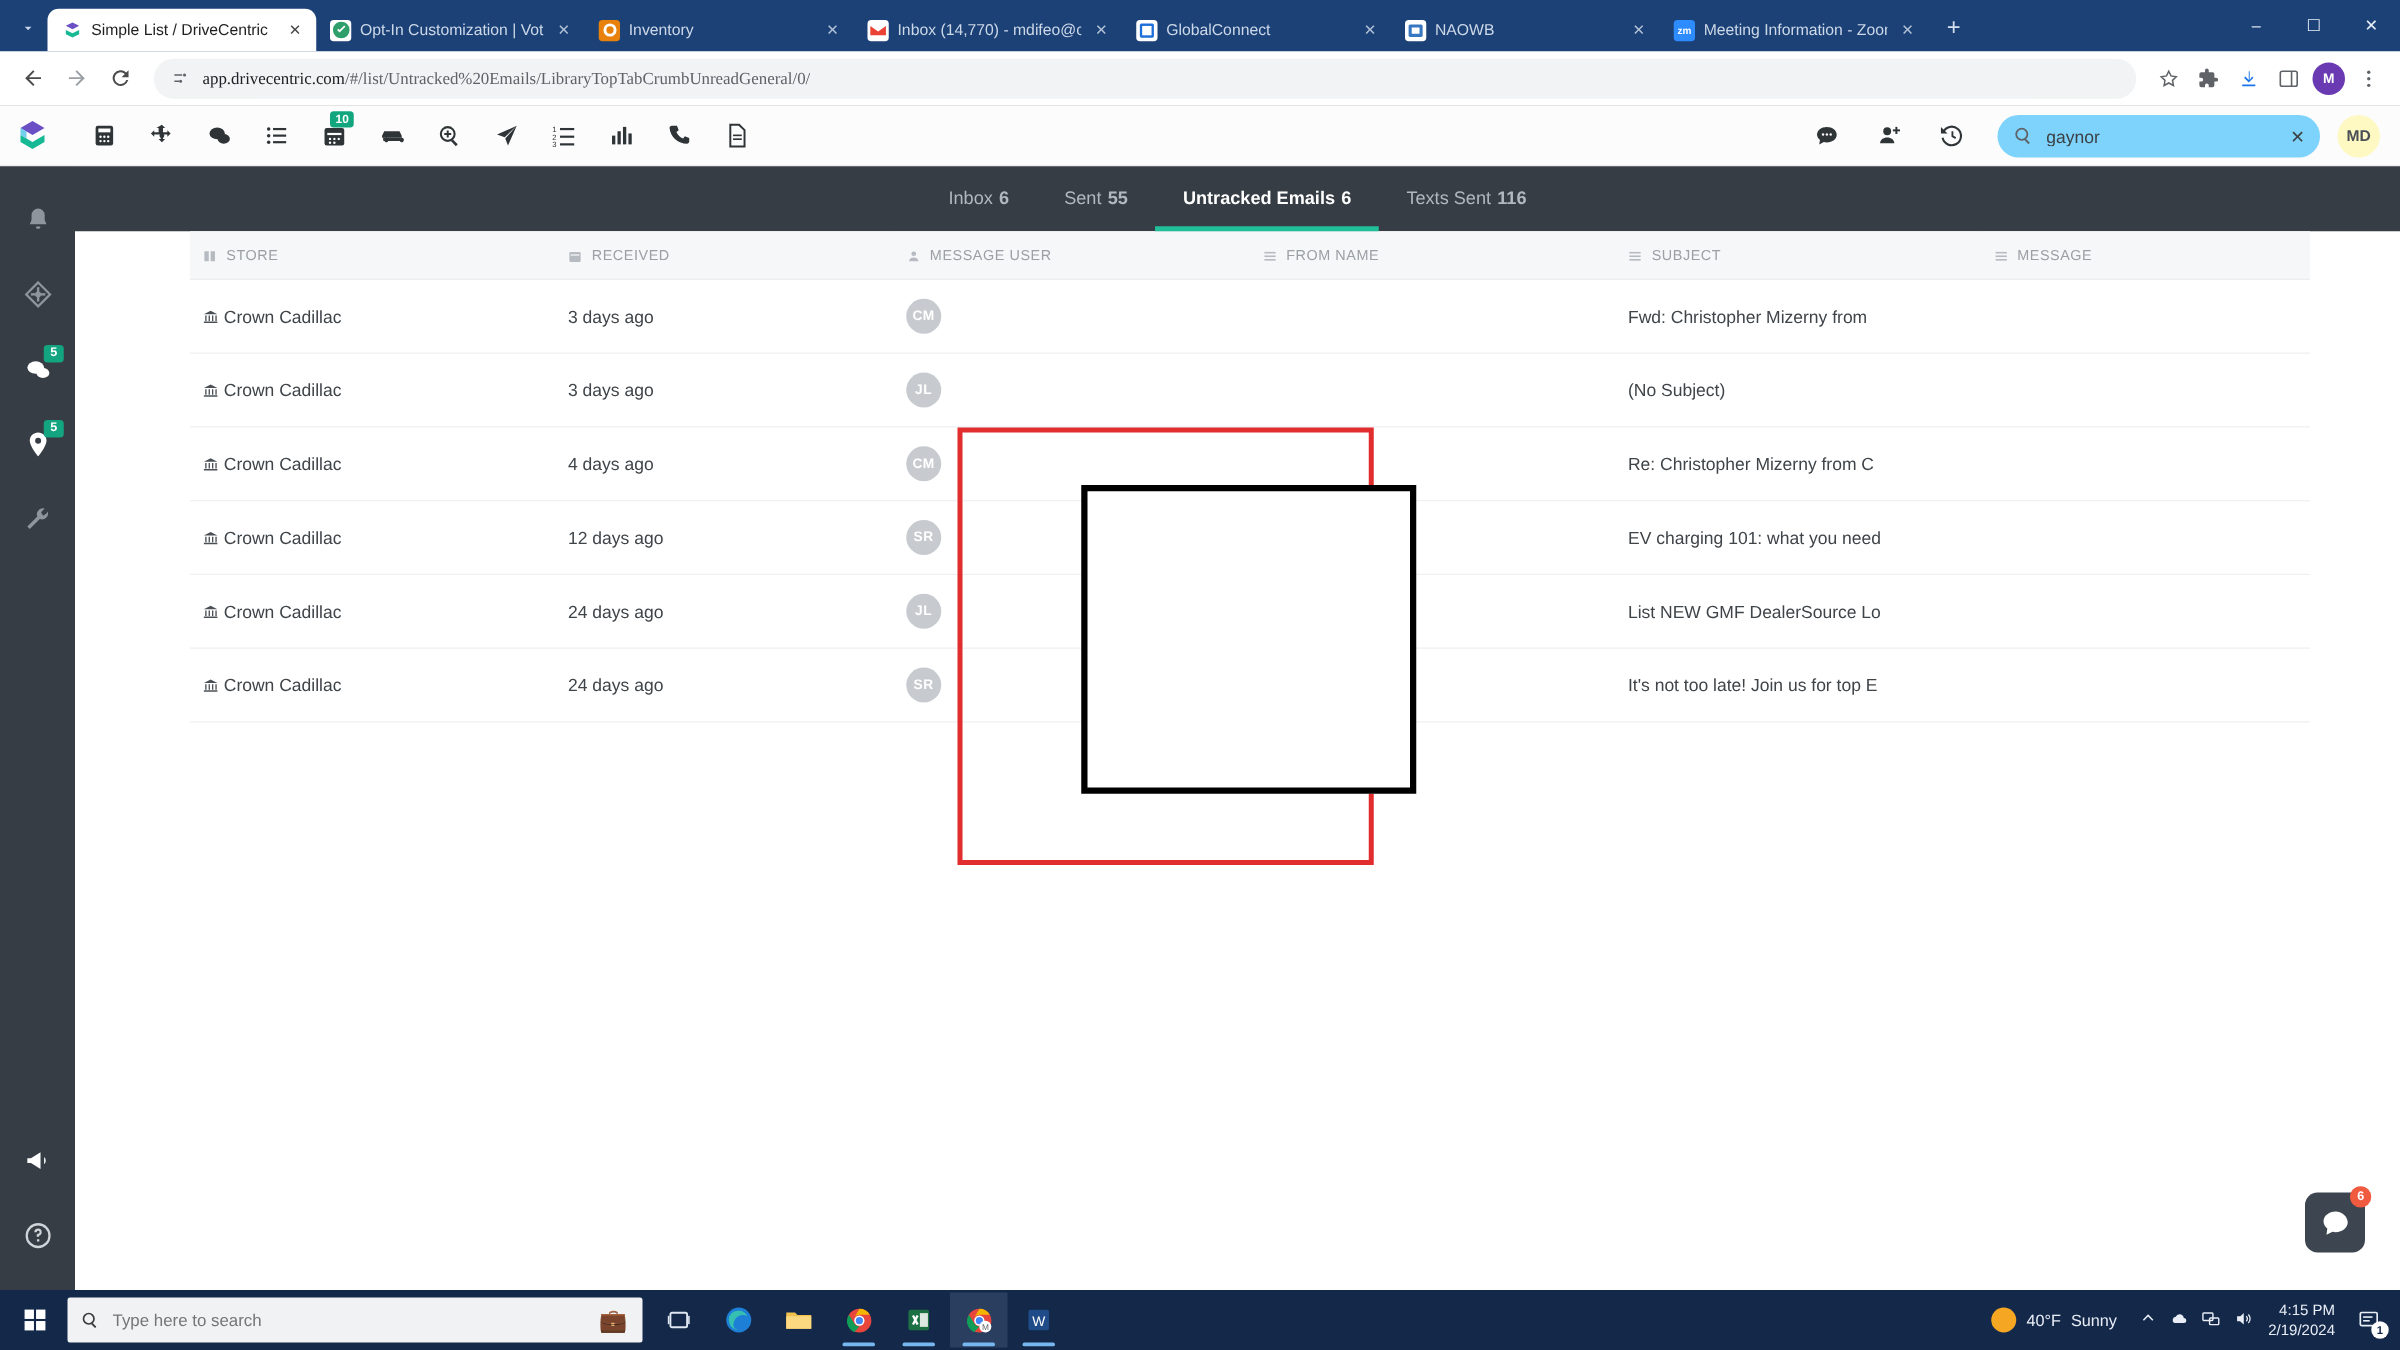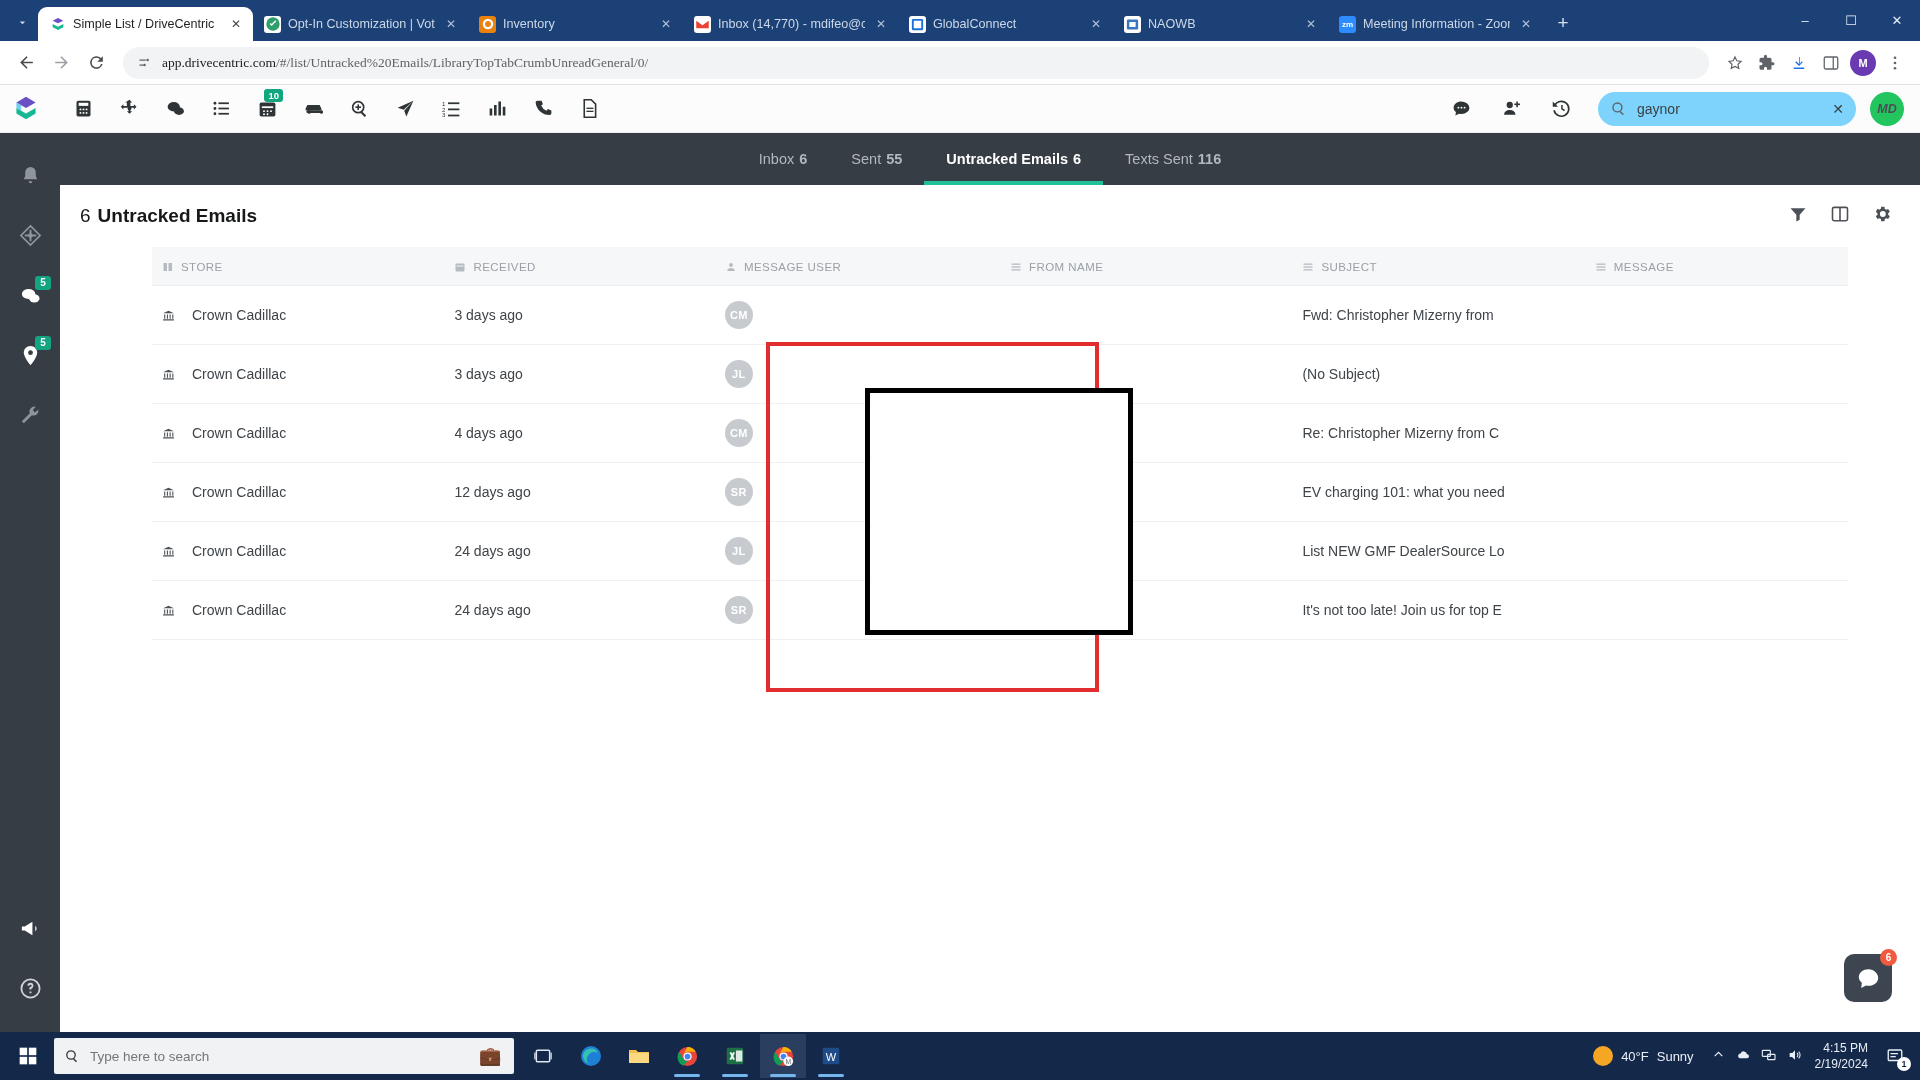--- a/index.html
+++ b/index.html
@@ -105,23 +105,23 @@
   .topbar-right { display: flex; align-items: center; gap: 4px; }
   .search-pill {
     width: 258px; height: 34px; background: #7dd3fc; border-radius: 17px;
     display: flex; align-items: center; padding: 0 12px; gap: 10px; margin-left: 10px;
   }
   .search-pill input {
     flex: 1 1 auto; border: 0; background: transparent; outline: none;
     font-size: 14px; color: #3c4043; font-family: "Liberation Sans", sans-serif;
   }
   .md-avatar {
-    width: 34px; height: 34px; border-radius: 50%; background: #22c55e; color: #4a4f55;
+    width: 34px; height: 34px; border-radius: 50%; background: #fef9c3; color: #4a4f55;
     display: flex; align-items: center; justify-content: center;
-    font-size: 12.5px; font-weight: 600; margin-left: 10px; font-style: italic;
+    font-size: 12.5px; font-weight: 600; margin-left: 10px;
   }
 
   
   .rail {
     position: absolute; left: 0; top: 48px; width: 60px; height: 899px;
     background: #373d44; display: flex; flex-direction: column; align-items: center;
     padding-top: 12px;
   }
   .railicon {
     width: 46px; height: 60px; display: flex; align-items: center; justify-content: center;
@@ -169,21 +169,21 @@
     letter-spacing: .45px; padding: 14px 0 12px 0; background: #f6f7f8;
     text-transform: uppercase; border-bottom: 1px solid #eceef0;
   }
   .grid th .hcell { display: flex; align-items: center; gap: 7px; padding-left: 10px; }
   .grid th svg { width: 12px; height: 12px; fill: #b6bbc1; flex: 0 0 12px; }
   .grid td {
     font-size: 14px; color: #3f4449; padding: 15px 0 15px 10px;
     border-bottom: 1px solid #eef0f2; background: #fff; height: 43px;
     white-space: nowrap; overflow: hidden;
   }
-  .cell-flex { display: flex; align-items: center; gap: 17px; }
+  .cell-flex { display: flex; align-items: center; gap: 4px; }
   .cell-flex svg { width: 13px; height: 13px; fill: #4a5055; flex: 0 0 13px; }
   .initials {
     width: 28px; height: 28px; border-radius: 50%; background: #c7cbcf; color: #fff;
     font-size: 11px; font-weight: 700; display: flex; align-items: center;
     justify-content: center; letter-spacing: .4px;
   }
 
   
   .redbox {
     position: absolute; border: 4px solid #e12d2d; pointer-events: none; z-index: 40;
@@ -608,43 +608,20 @@
         <div class="emtab active">
           <span>Untracked Emails</span>
             <b>6</b>
         </div>
         <div class="emtab">
           <span>Texts Sent</span>
             <b>116</b>
         </div>
       </div>
 
-      <div class="page-head">
-        <div class="page-title">
-          <span class="count">6</span><span>Untracked Emails</span>
-        </div>
-        <div class="head-actions">
-          <span>
-            <svg viewBox="0 0 24 24">
-                <path d="M3 5h18l-7 8v6l-4 2v-8z"></path>
-              </svg>
-          </span>
-          <span>
-            <svg viewBox="0 0 24 24">
-                <rect x="3" y="4" width="18" height="16" rx="2" fill="none" stroke="#4c5157" stroke-width="1.9"></rect>
-                <line x1="12" y1="4" x2="12" y2="20" stroke="#4c5157" stroke-width="1.9"></line>
-              </svg>
-          </span>
-          <span>
-            <svg viewBox="0 0 24 24">
-                <path d="M19.4 13a7.6 7.6 0 0 0 0-2l2-1.6-2-3.4-2.4 1a7.6 7.6 0 0 0-1.7-1L15 3.2h-4l-.3 2.6a7.6 7.6 0 0 0-1.7 1l-2.4-1-2 3.4L6.6 11a7.6 7.6 0 0 0 0 2l-2 1.6 2 3.4 2.4-1c.5.4 1.1.8 1.7 1l.3 2.6h4l.3-2.6c.6-.3 1.2-.6 1.7-1l2.4 1 2-3.4zM13 15.5a3.5 3.5 0 1 1 0-7 3.5 3.5 0 0 1 0 7z"></path>
-              </svg>
-          </span>
-        </div>
-      </div>
 
       <div class="tablewrap">
         <table class="grid">
           <colgroup>
             <col style="width:200px">
               <col style="width:185px">
               <col style="width:195px">
             <col style="width:200px">
               <col style="width:200px">
               <col style="width:180px">

